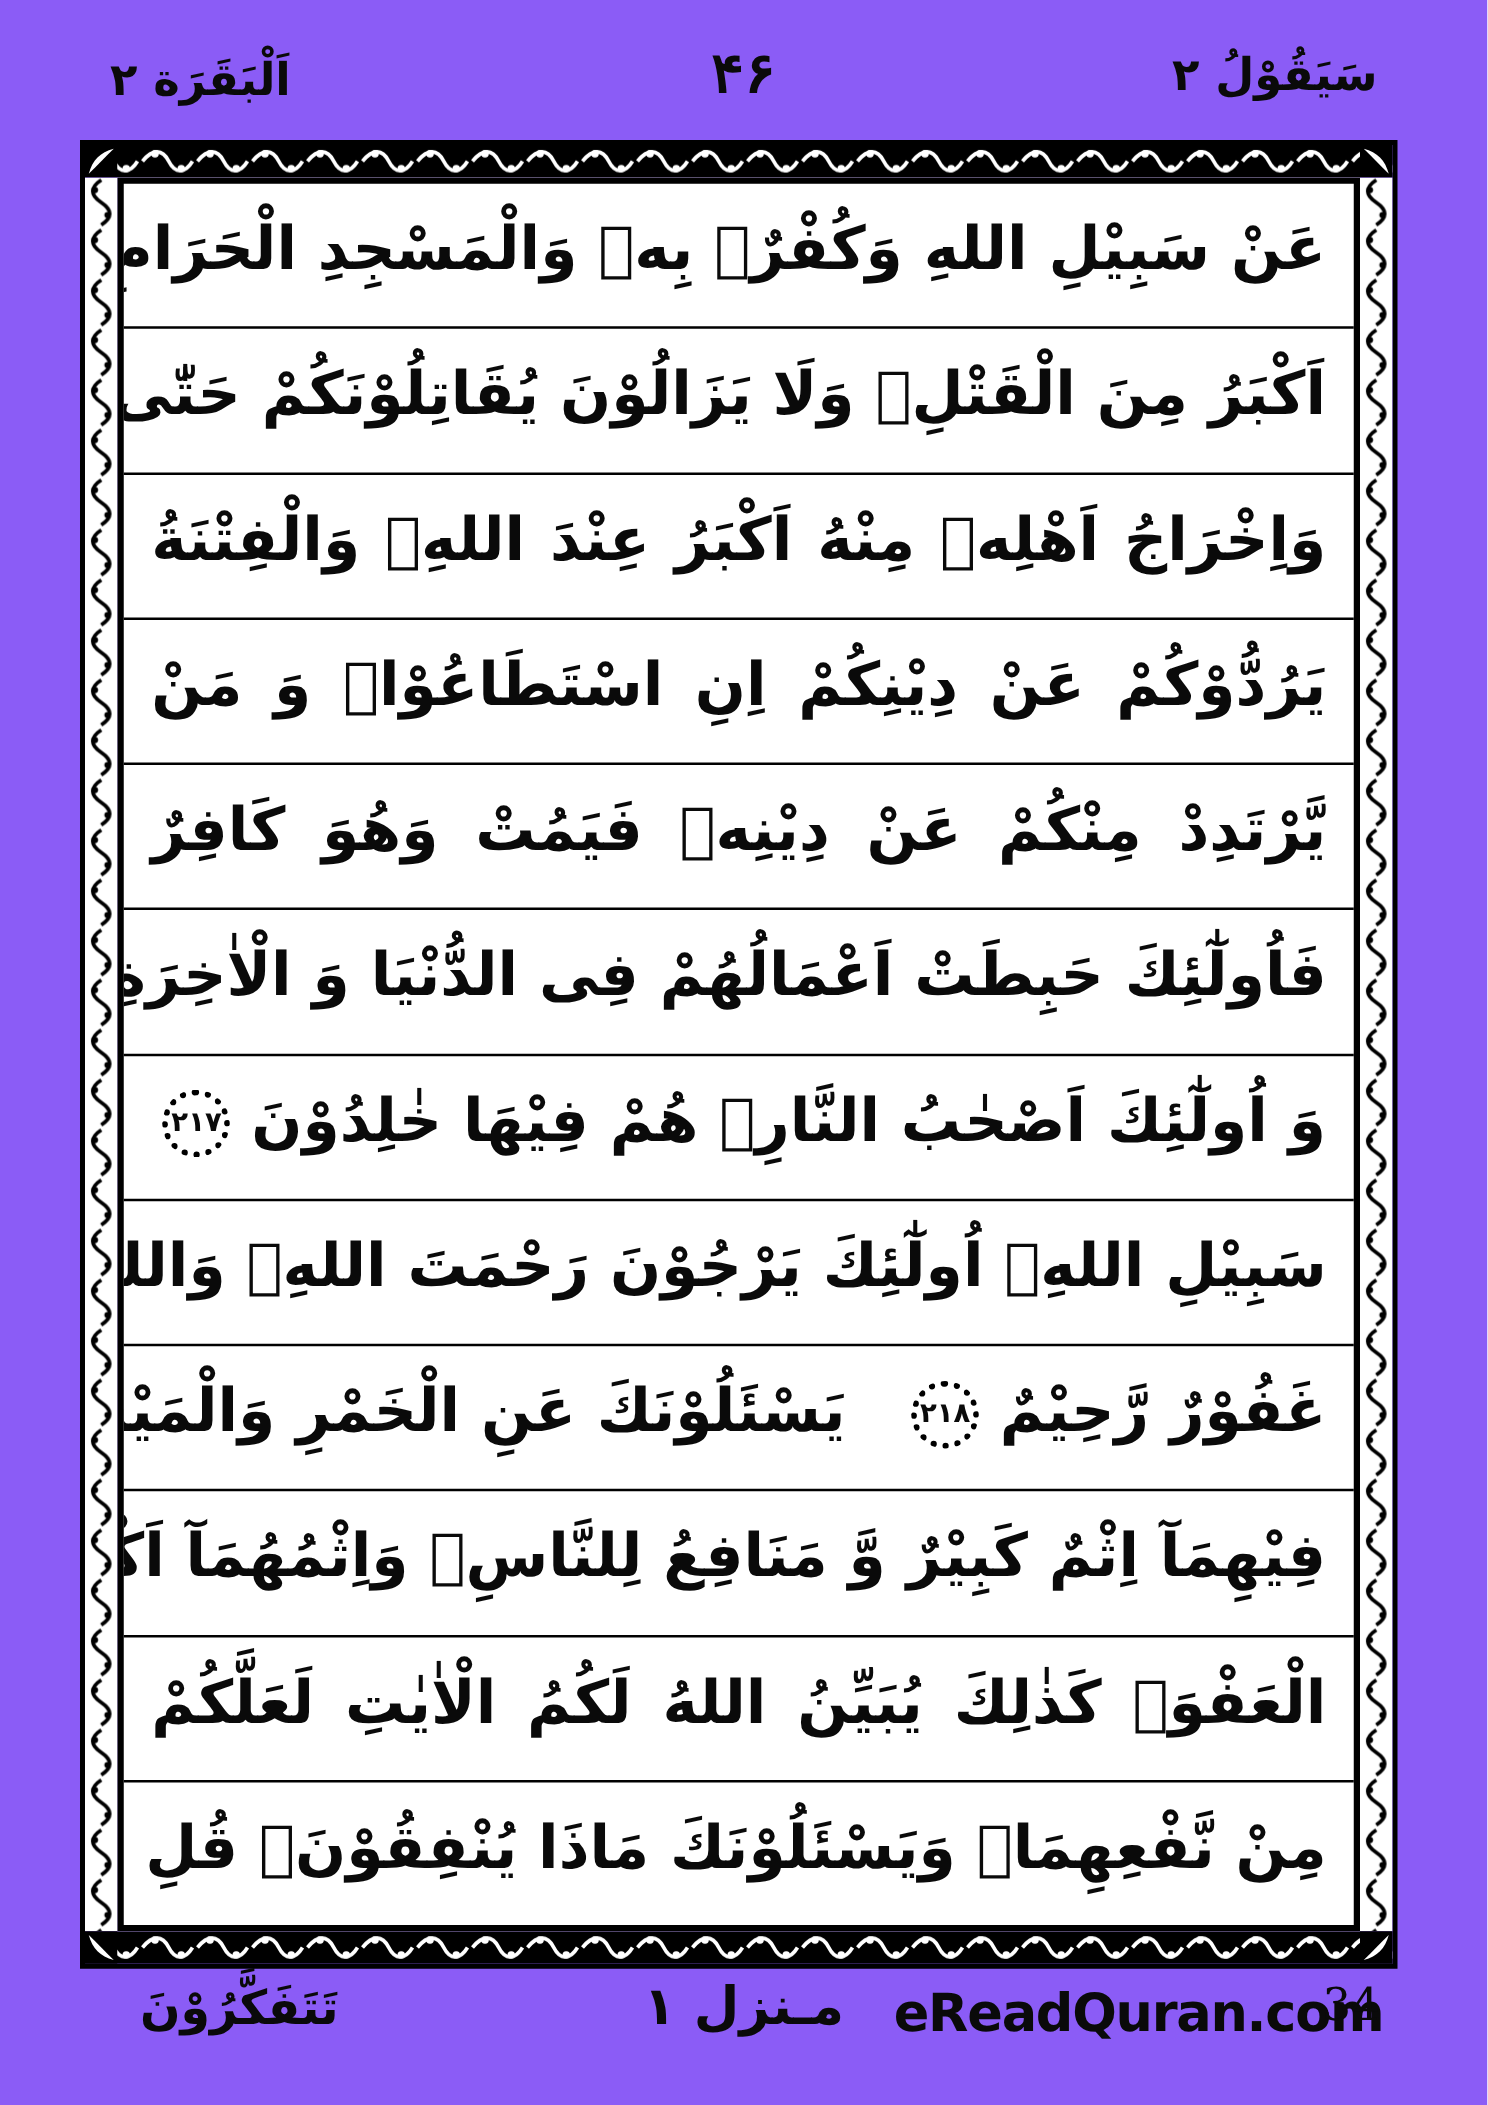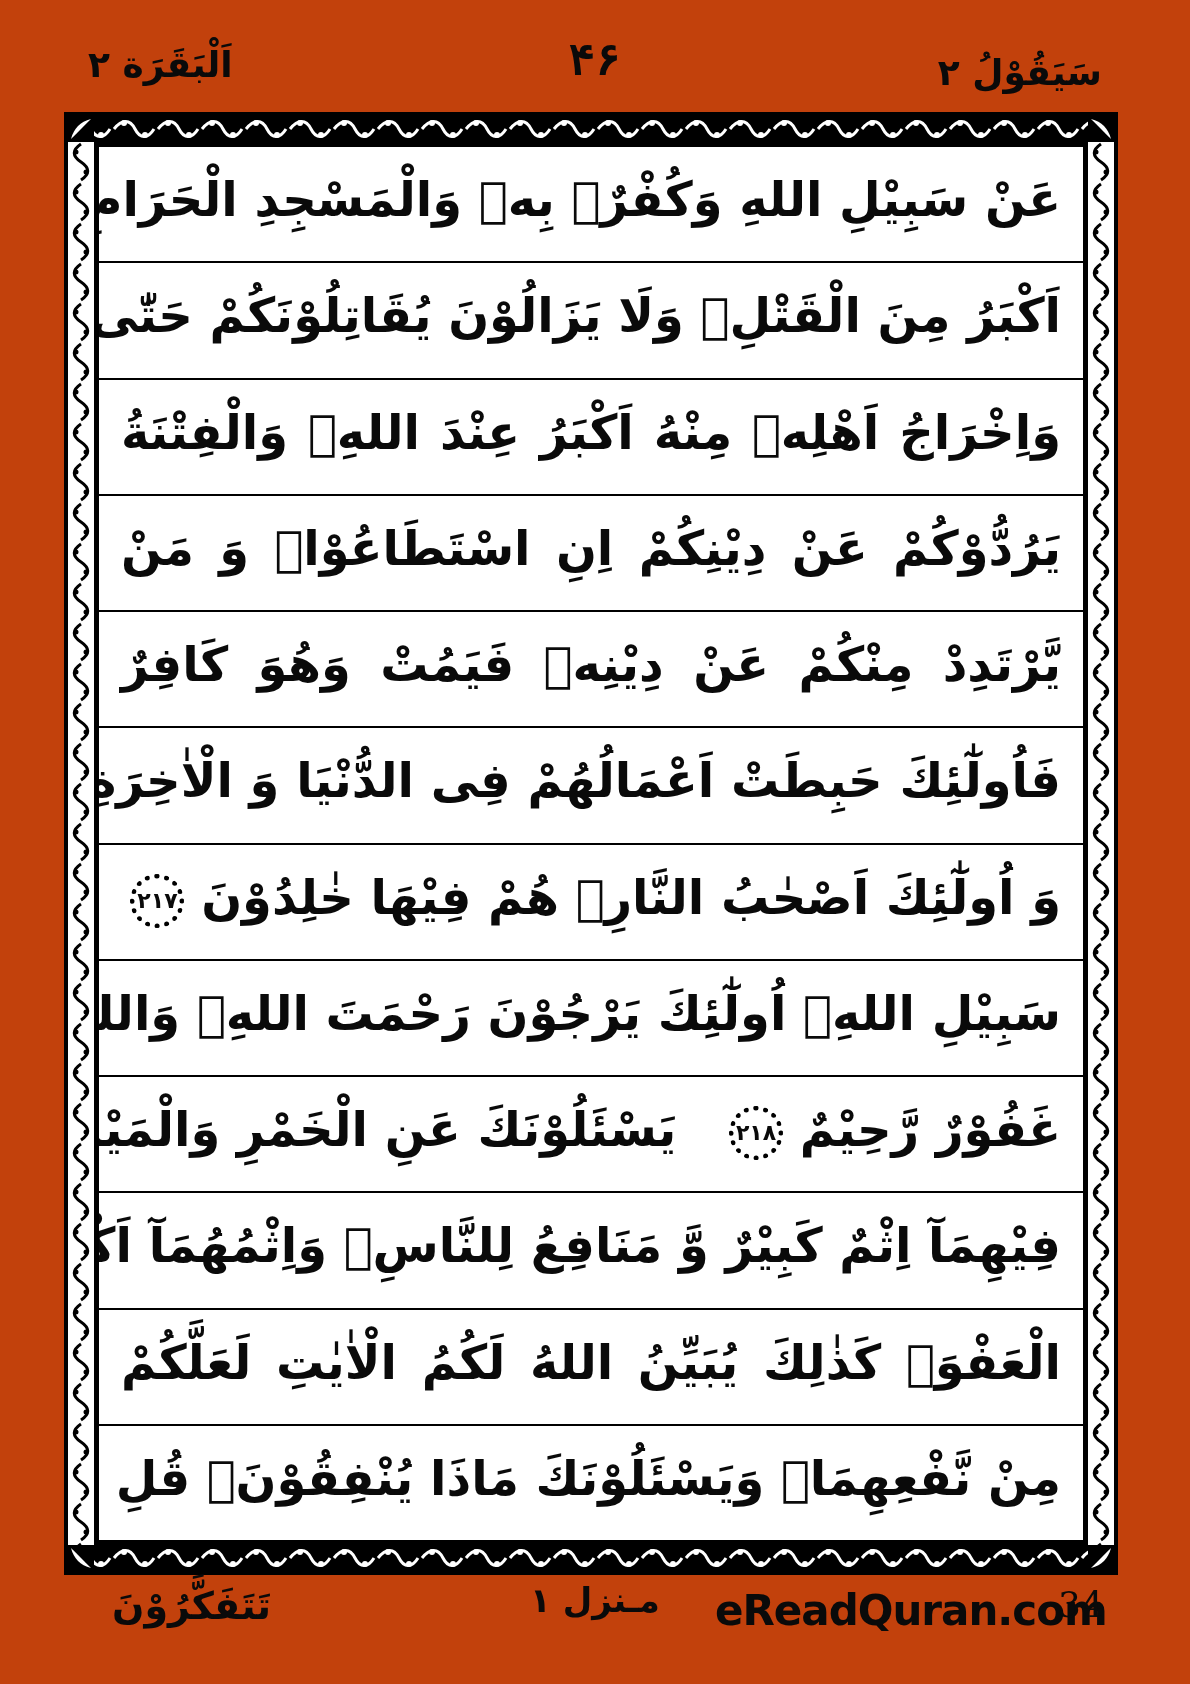--- a/index.html
+++ b/index.html
@@ -3,27 +3,27 @@
 <meta charset="utf-8">
 <style>
   html, body {
     margin: 0; padding: 0;
     width: 1190px; height: 1684px;
     background: #ffffff;
     font-family: "DejaVu Sans", sans-serif;
     color: #0a0a0a;
     overflow: hidden;
   }
-  .page { position: relative; width: 1190px; height: 1684px; background:#c2410c; }
+  .page { position: relative; width: 1190px; height: 1684px; background:#8b5cf6; }
 
   
   .hdr { position: absolute; font-weight: bold; white-space: nowrap; direction: rtl; }
   .hdr-surah { left: 88px;  top: 44px; font-size: 36px; }
   .hdr-num   { left: 50%;   top: 34px; font-size: 44px; transform: translateX(-50%); font-family: Liberation Mono, monospace; }
-  .hdr-juz   { right: 88px; top: 52px; font-size: 36px; }
+  .hdr-juz   { right: 88px; top: 40px; font-size: 36px; }
 
   
   .frame {
     position: absolute; left: 64px; top: 112px;
     width: 1054px; height: 1463px;
     border: 4px solid #000; box-sizing: border-box;
   }
   .band { position: absolute; display: block; }
   .band-top    { left: 0; right: 0; top: 0;    height: 26px; width: 100%; }
   .band-bottom { left: 0; right: 0; bottom: 0; height: 26px; width: 100%; }
@@ -61,21 +61,21 @@
     border: 5px dotted #000; border-radius: 50%;
     font-size: 22px; font-weight: bold; line-height: 44px;
     vertical-align: middle;
     box-sizing: content-box;
     margin-left: 36px;
   }
 
   
   .ftr { position: absolute; white-space: nowrap; }
   .ftr-catchword { left: 112px; top: 1584px; font-size: 38px; font-weight: bold; direction: rtl; }
-  .ftr-manzil    { left: 50%; top: 1580px; transform: translateX(-50%); font-size: 34px; font-weight: bold; direction: rtl; }
+  .ftr-manzil    { left: 50%; top: 1580px; transform: translateX(-50%); font-size: 42px; font-weight: bold; direction: rtl; }
   .ftr-site      { left: 715px; top: 1586px; font-size: 42px; font-weight: bold; letter-spacing: -1px; font-family: "DejaVu Sans", sans-serif; text-align: center; }
   .ftr-pagenum   { left: 1058px; top: 1584px; font-size: 36px; font-family: "DejaVu Serif", serif; }
 </style>
 </head>
 <body>
 
 <div class="page">
 
   <div class="hdr hdr-surah">اَلْبَقَرَة ٢</div>
   <div class="hdr hdr-num">۴۶</div>

